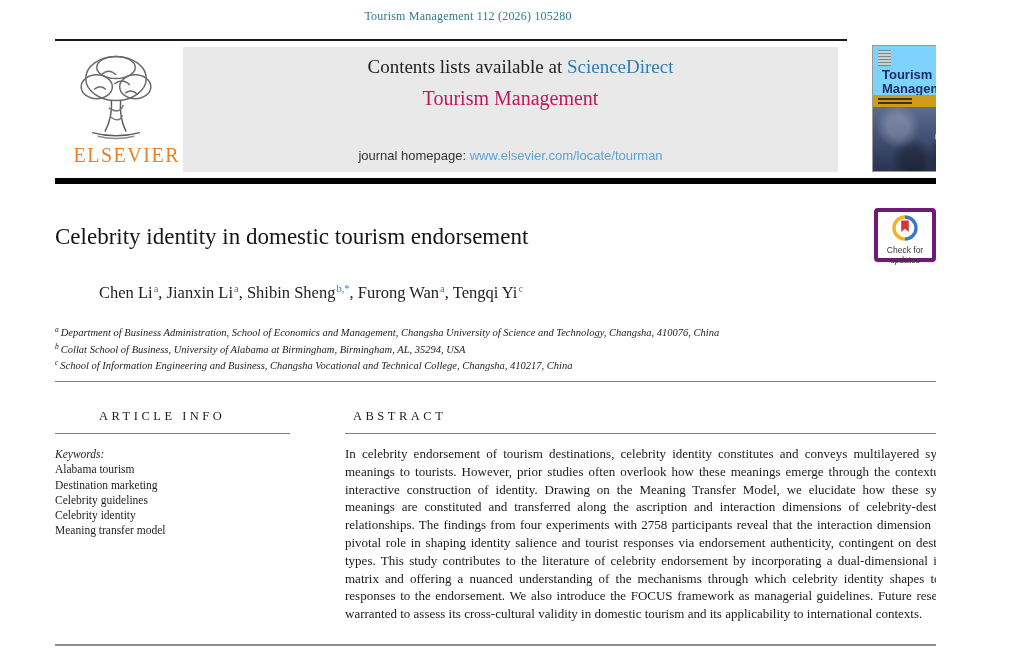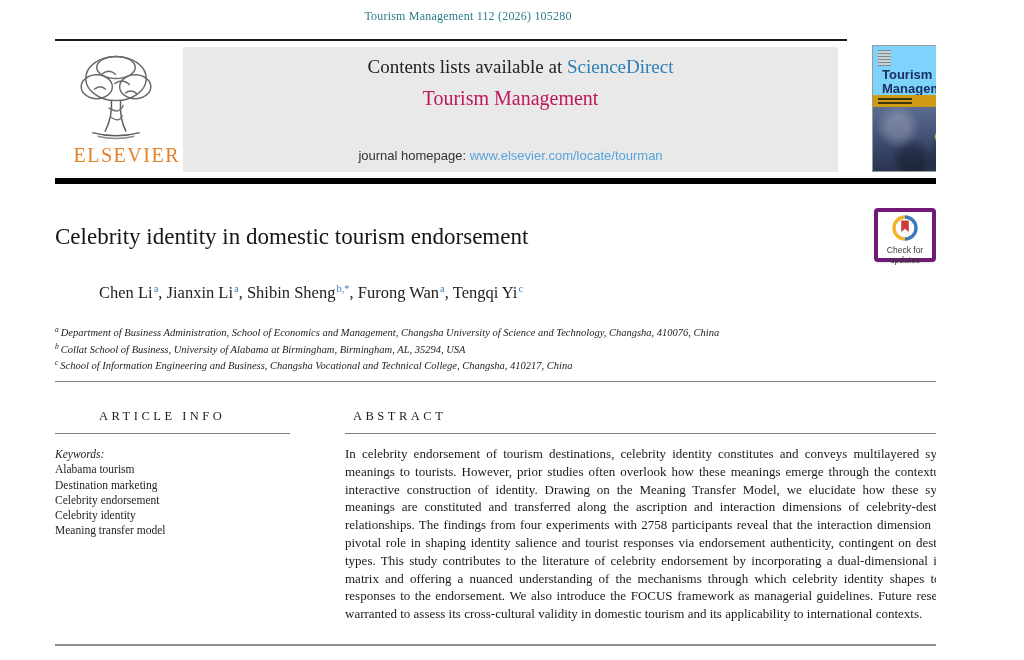--- a/index.html
+++ b/index.html
@@ -154,21 +154,21 @@
   <div class="section-heading heading-info">ARTICLE INFO</div>
   <div class="section-heading heading-abs">ABSTRACT</div>
   <div class="rule-info"></div>
   <div class="rule-abs"></div>
 
   <div class="keywords">
     <div class="keywords-label">Keywords:</div>
     <div id="keywords-list">
         <div>Alabama tourism</div>
         <div>Destination marketing</div>
-        <div>Celebrity endorsement</div>
+        <div>Celebrity guidelines</div>
         <div>Celebrity identity</div>
         <div>Meaning transfer model</div>
       </div>
   </div>
 
   <div class="abstract-text">In celebrity endorsement of tourism destinations, celebrity identity constitutes and conveys multilayered symbolic meanings to tourists. However, prior studies often overlook how these meanings emerge through the contextual and interactive construction of identity. Drawing on the Meaning Transfer Model, we elucidate how these symbolic meanings are constituted and transferred along the ascription and interaction dimensions of celebrity-destination relationships. The findings from four experiments with 2758 participants reveal that the interaction dimension plays a pivotal role in shaping identity salience and tourist responses via endorsement authenticity, contingent on destination types. This study contributes to the literature of celebrity endorsement by incorporating a dual-dimensional identity matrix and offering a nuanced understanding of the mechanisms through which celebrity identity shapes tourists’ responses to the endorsement. We also introduce the FOCUS framework as managerial guidelines. Future research is warranted to assess its cross-cultural validity in domestic tourism and its applicability to international contexts.</div>
 
   <div class="rule-bottom"></div>
 </div>
 

